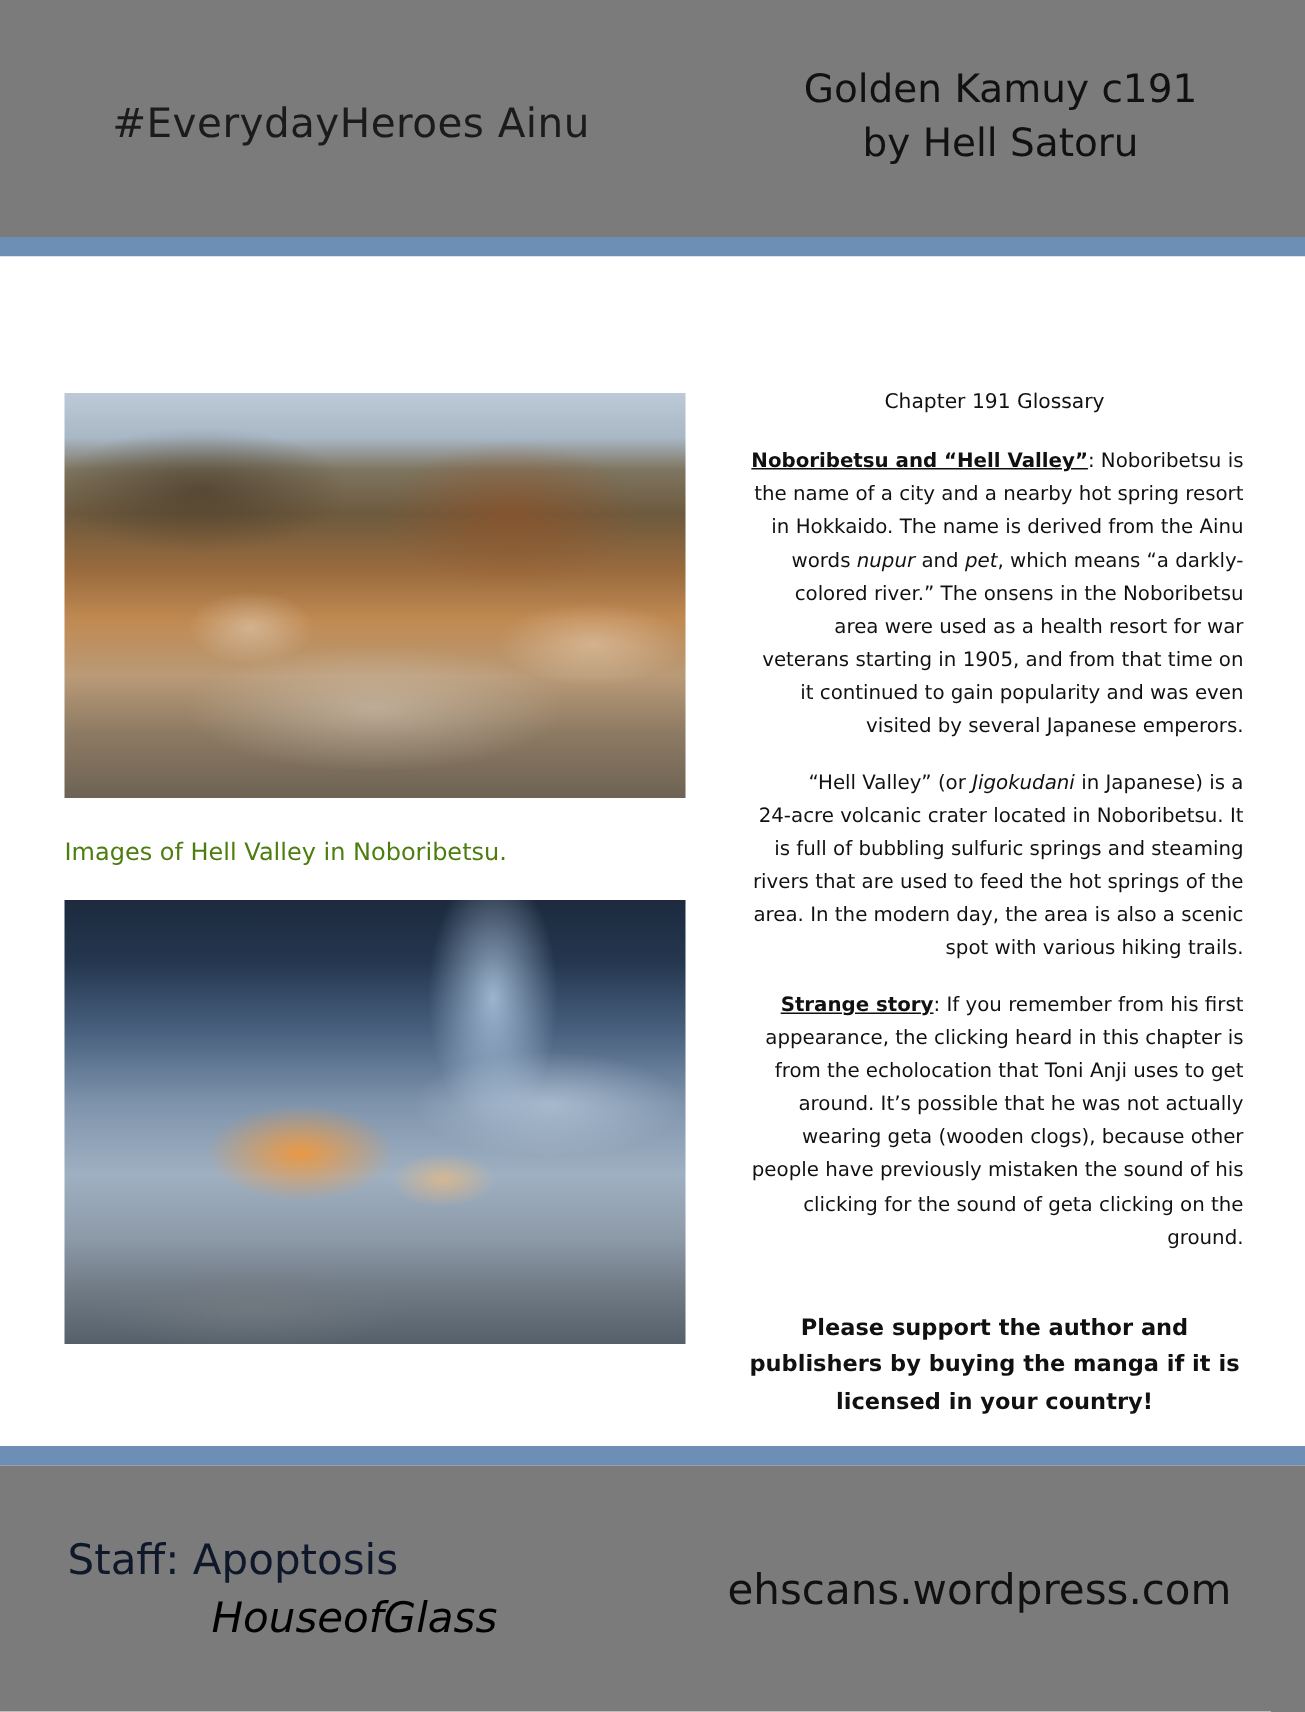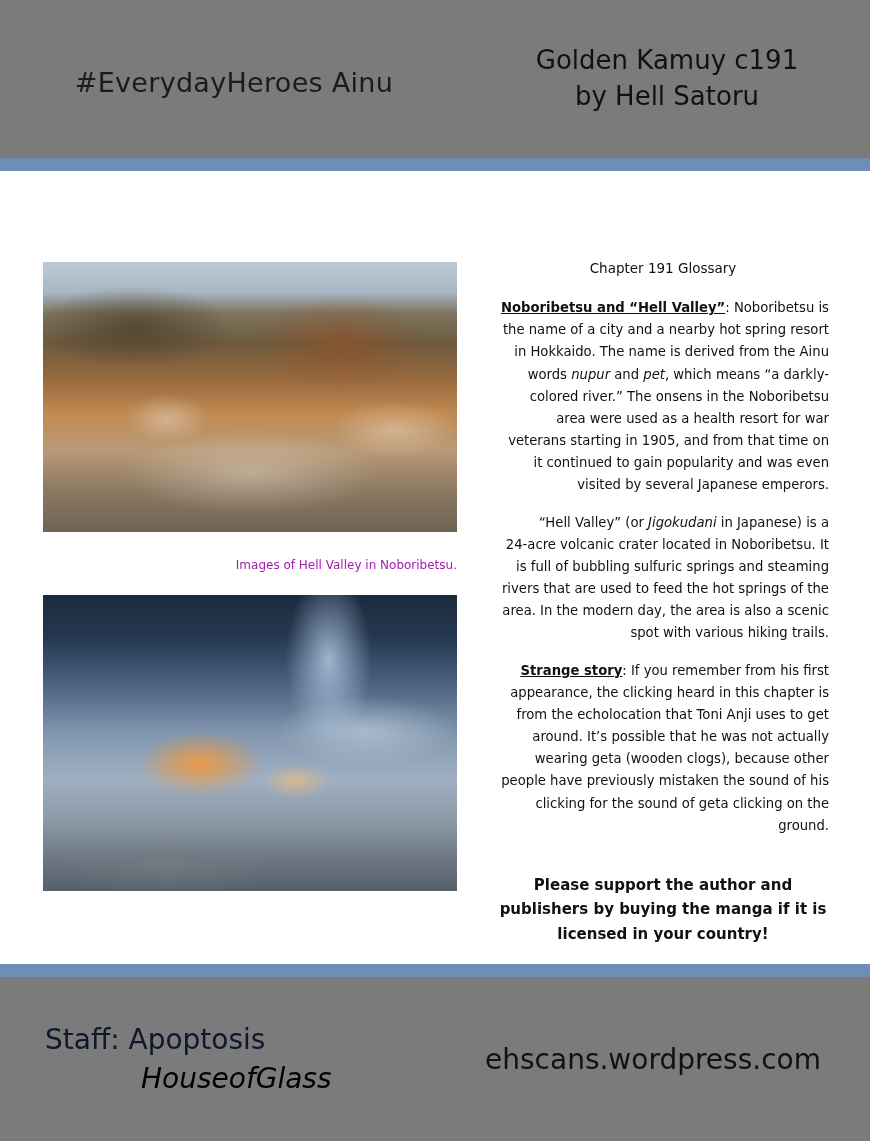--- a/index.html
+++ b/index.html
@@ -114,24 +114,24 @@
     position: absolute;
     left: 0; top: 0; right: 0; bottom: 0;
     background:
       radial-gradient(ellipse 60px 120px at 69% 22%, rgba(190,215,240,0.75), rgba(190,215,240,0) 72%),
       radial-gradient(ellipse 90px 46px at 38% 57%, rgba(255,150,40,0.80), rgba(255,120,20,0) 70%),
       radial-gradient(ellipse 50px 26px at 61% 63%, rgba(255,190,110,0.55), rgba(255,190,110,0) 70%),
       radial-gradient(ellipse 130px 50px at 78% 46%, rgba(215,230,245,0.45), rgba(215,230,245,0) 70%),
       radial-gradient(ellipse 150px 40px at 30% 92%, rgba(120,125,130,0.55), rgba(120,125,130,0) 70%);
   }
   .img-caption {
-    text-align: right;
-    font-family: "DejaVu Sans", sans-serif;
-    font-size: 12px;
-    color: #a21caf;
+    text-align: left;
+    font-family: "DejaVu Sans", sans-serif;
+    font-size: 16px;
+    color: #4d7c0f;
     margin: 26px 0 23px 0;
   }
 
   
   .text-col {
     position: absolute;
     left: 497px;
     top: 58px;
     width: 332px;
     color: #111111;

